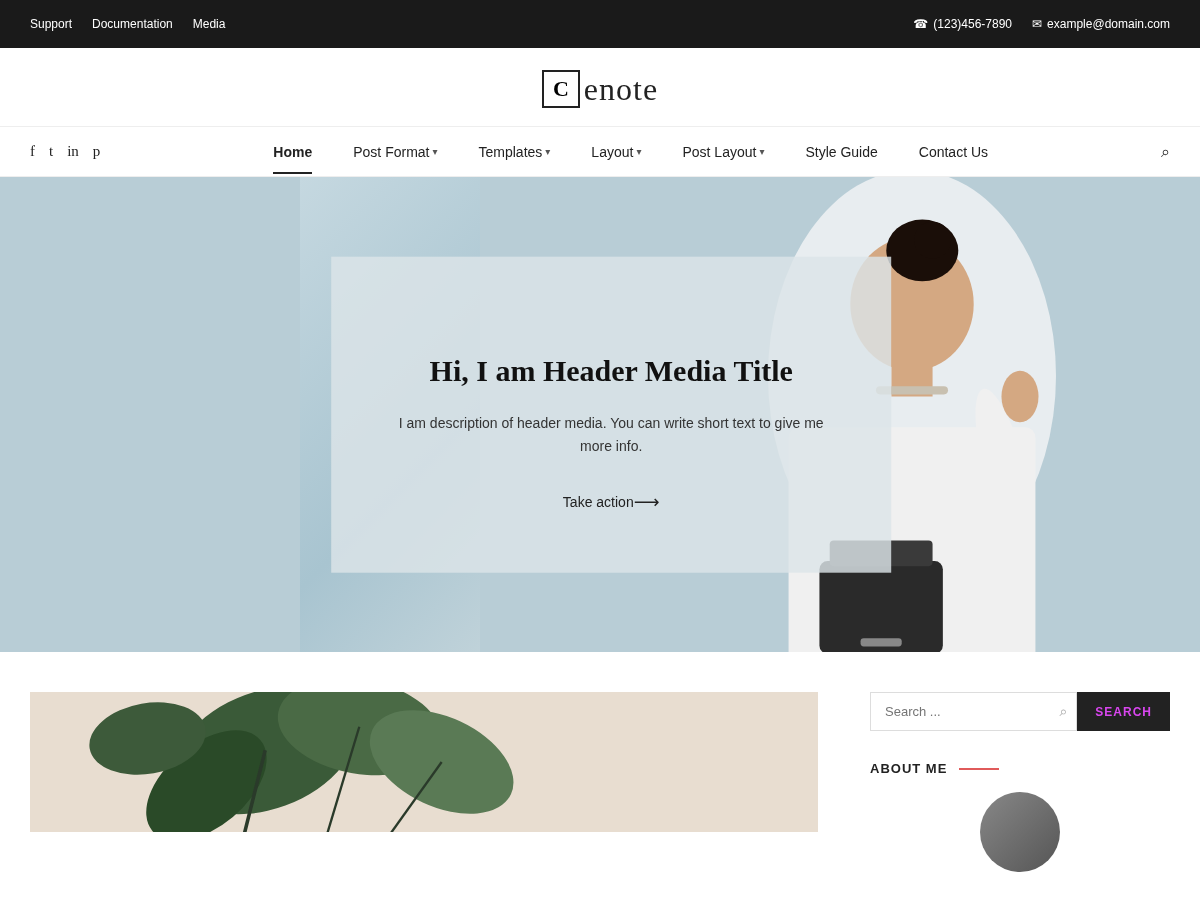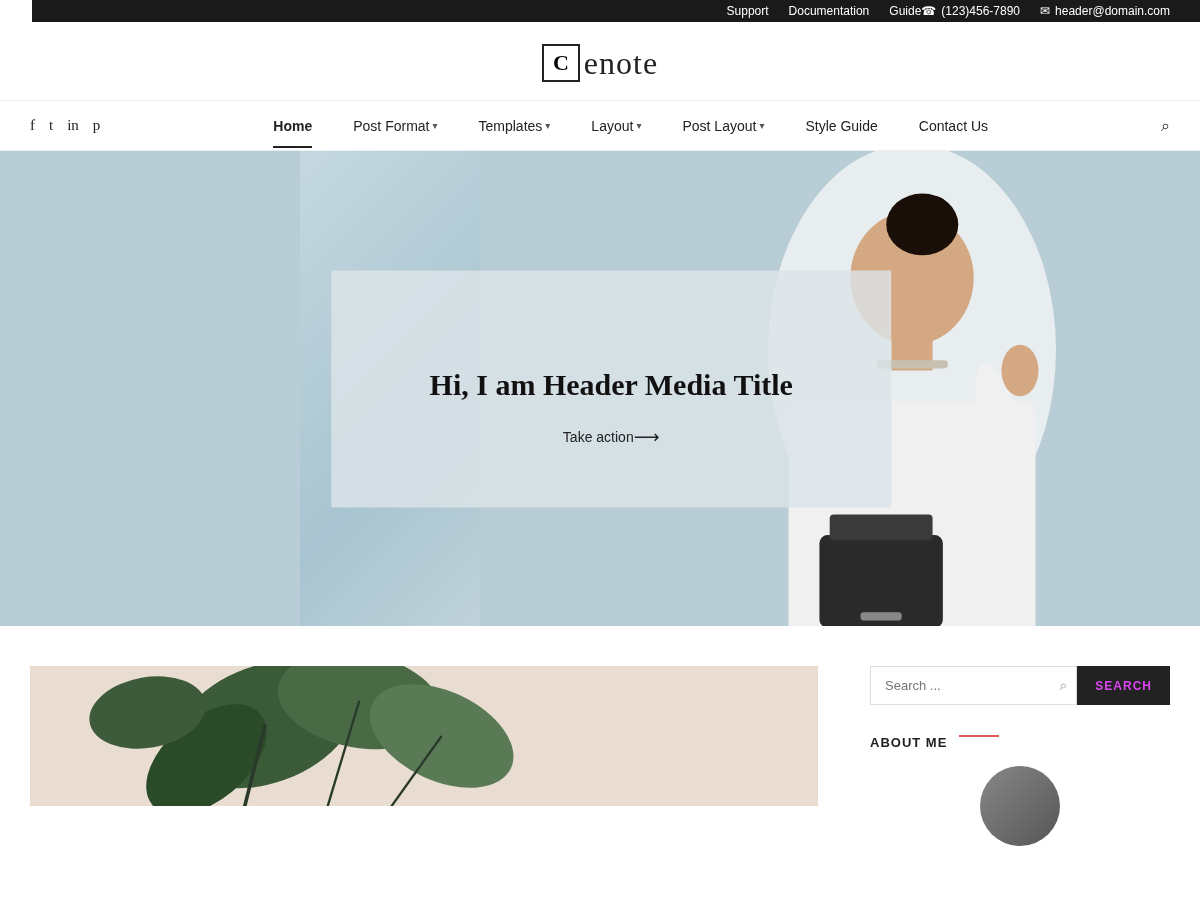--- a/index.html
+++ b/index.html
@@ -5,24 +5,23 @@
     * { margin: 0; padding: 0; box-sizing: border-box; }
     body { font-family: 'Georgia', serif; background: #fff; width: 1200px; min-height: 900px; overflow-x: hidden; }
 
     
     .top-bar {
       background: #1a1a1a;
       color: #fff;
       font-size: 12px;
       font-family: Arial, sans-serif;
       display: flex;
-      justify-content: flex-end;
-      align-items: center;
-      padding: 4px 30px;
-      margin-left: 32px;
+      justify-content: space-between;
+      align-items: center;
+      padding: 17px 30px;
     }
     .top-bar-left { display: flex; gap: 20px; }
     .top-bar-right { display: flex; gap: 20px; align-items: center; }
     .top-bar a { color: #fff; text-decoration: none; }
     .top-bar-right span { display: flex; align-items: center; gap: 5px; }
 
     
     .logo-area {
       display: flex;
       justify-content: center;
@@ -204,21 +203,21 @@
       font-weight: bold;
       font-family: Arial, sans-serif;
       letter-spacing: 1px;
       cursor: pointer;
       white-space: nowrap;
     }
 
     
     .about-me-header {
       display: flex;
-      align-items: flex-start;
+      align-items: center;
       gap: 12px;
       margin-bottom: 16px;
     }
     .about-me-title {
       font-size: 13px;
       font-weight: bold;
       font-family: Arial, sans-serif;
       color: #222;
       letter-spacing: 1px;
     }
@@ -238,30 +237,30 @@
       margin: 0 auto;
     }
   </style>
 </head>
 <body>
 
 <div class="top-bar">
   <div class="top-bar-left">
     <a href="#">Support</a>
     <a href="#">Documentation</a>
-    <a href="#">Guide</a>
+    <a href="#">Media</a>
   </div>
   <div class="top-bar-right">
     <span>
       <span>☎</span>
       <span>(123)456-7890</span>
     </span>
     <span>
       <span>✉</span>
-      <span>header@domain.com</span>
+      <span>example@domain.com</span>
     </span>
   </div>
 </div>
 
 <div class="logo-area">
   <div class="logo-box">
     <div class="logo-letter">C</div>
     <span class="logo-text">enote</span>
   </div>
 </div>
@@ -307,20 +306,21 @@
     <rect x="330" y="380" width="120" height="90" rx="8" fill="#2a2a2a"></rect>
     <rect x="340" y="360" width="100" height="25" rx="4" fill="#3a3a3a"></rect>
     <rect x="370" y="455" width="40" height="8" rx="3" fill="#888"></rect>
 
     <ellipse cx="510" cy="290" rx="20" ry="80" fill="#f0f0f0" transform="rotate(-15 510 290)"></ellipse>
     <ellipse cx="525" cy="220" rx="18" ry="25" fill="#d4a882"></ellipse>
   </svg>
 
   <div class="hero-overlay">
     <h1 class="hero-title">Hi, I am Header Media Title</h1>
+    <p class="hero-desc">I am description of header media. You can write short text to give me more info.</p>
     <div class="hero-cta">
       <span>Take action</span>
       <span class="hero-cta-arrow">⟶</span>
     </div>
   </div>
 </div>
 
 <div class="content-area">
 
   <div class="main-content">

